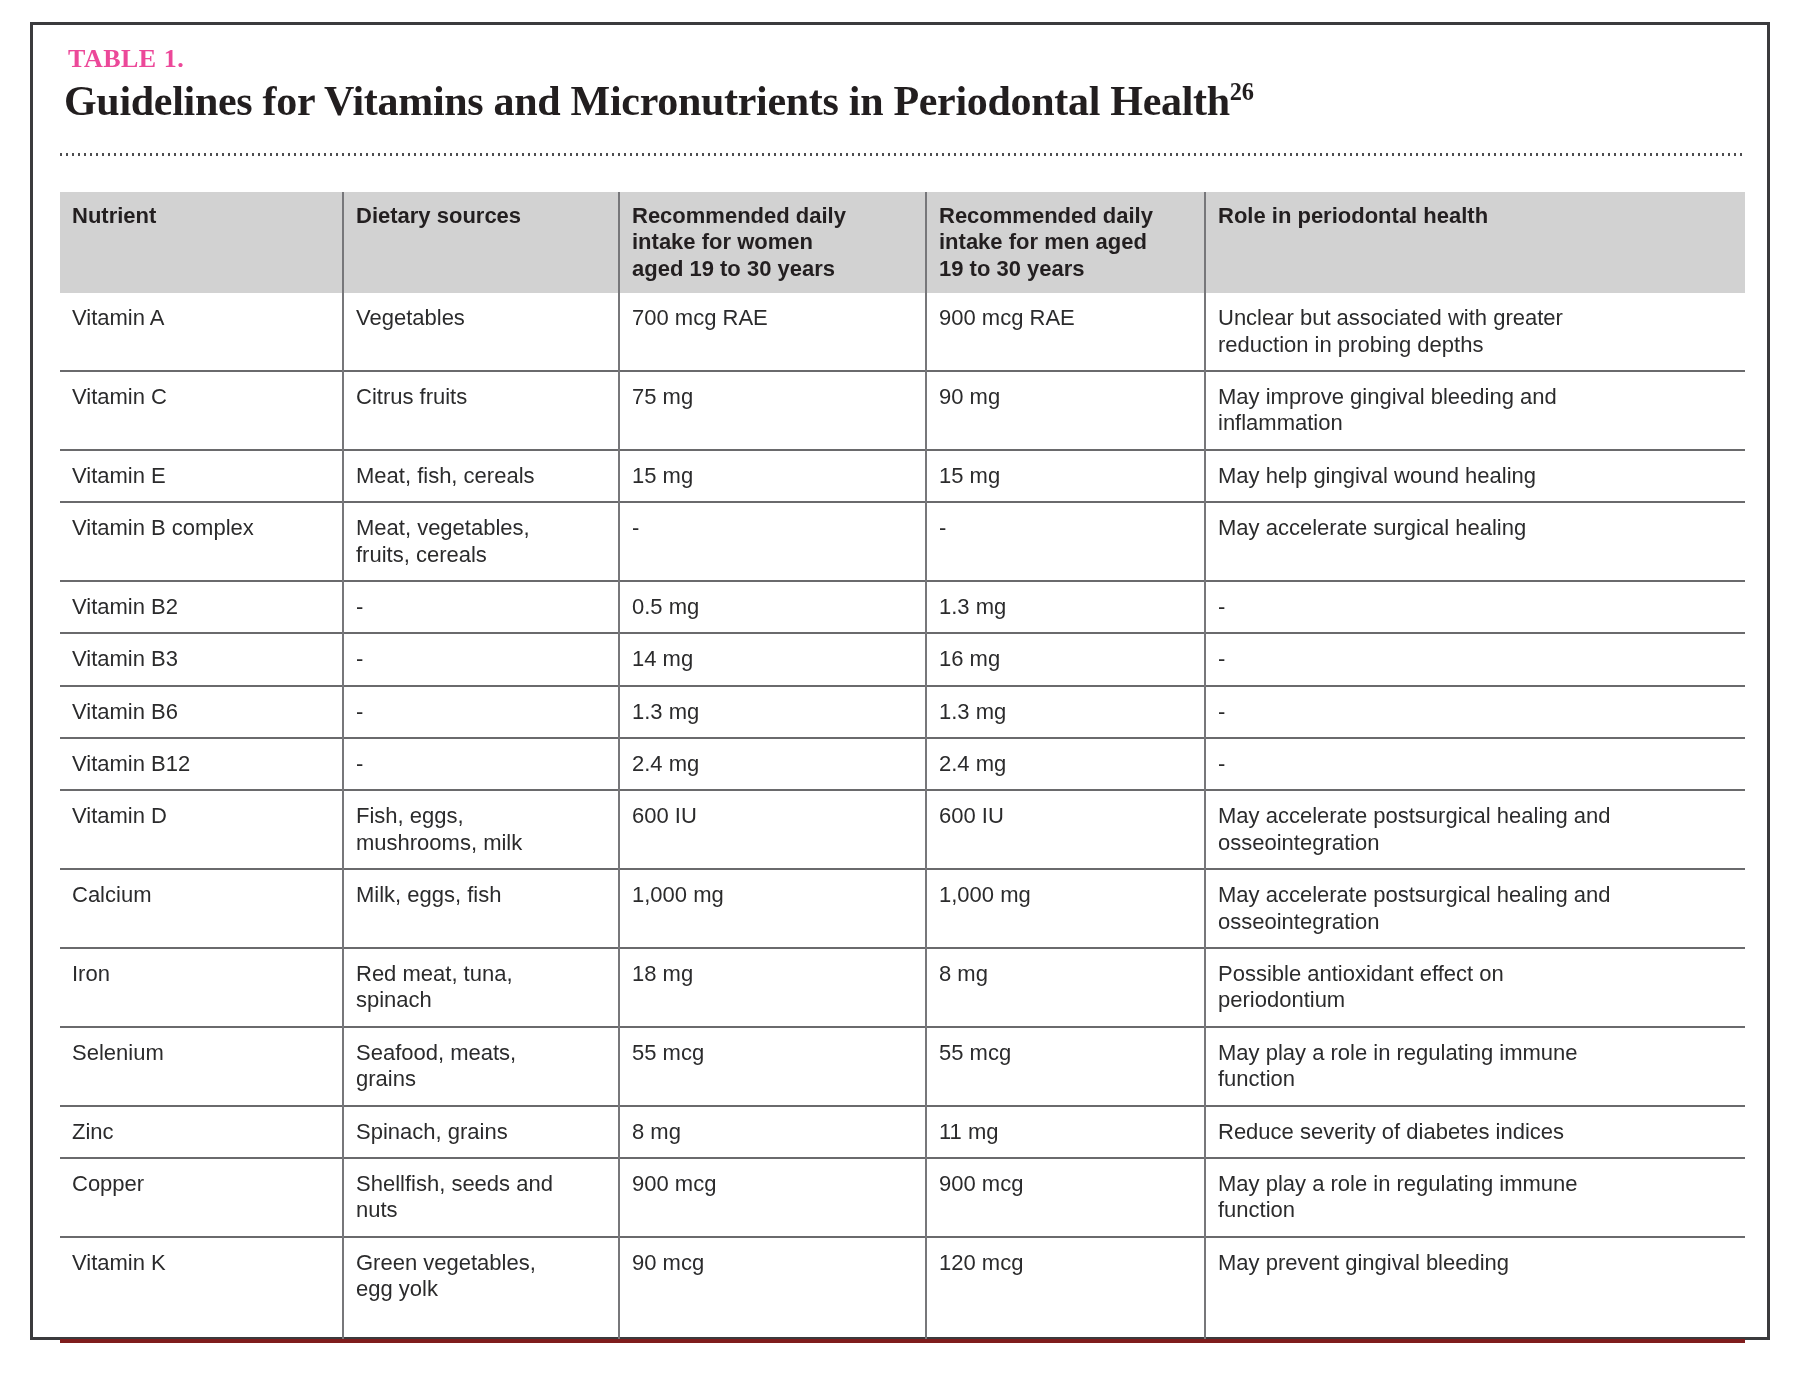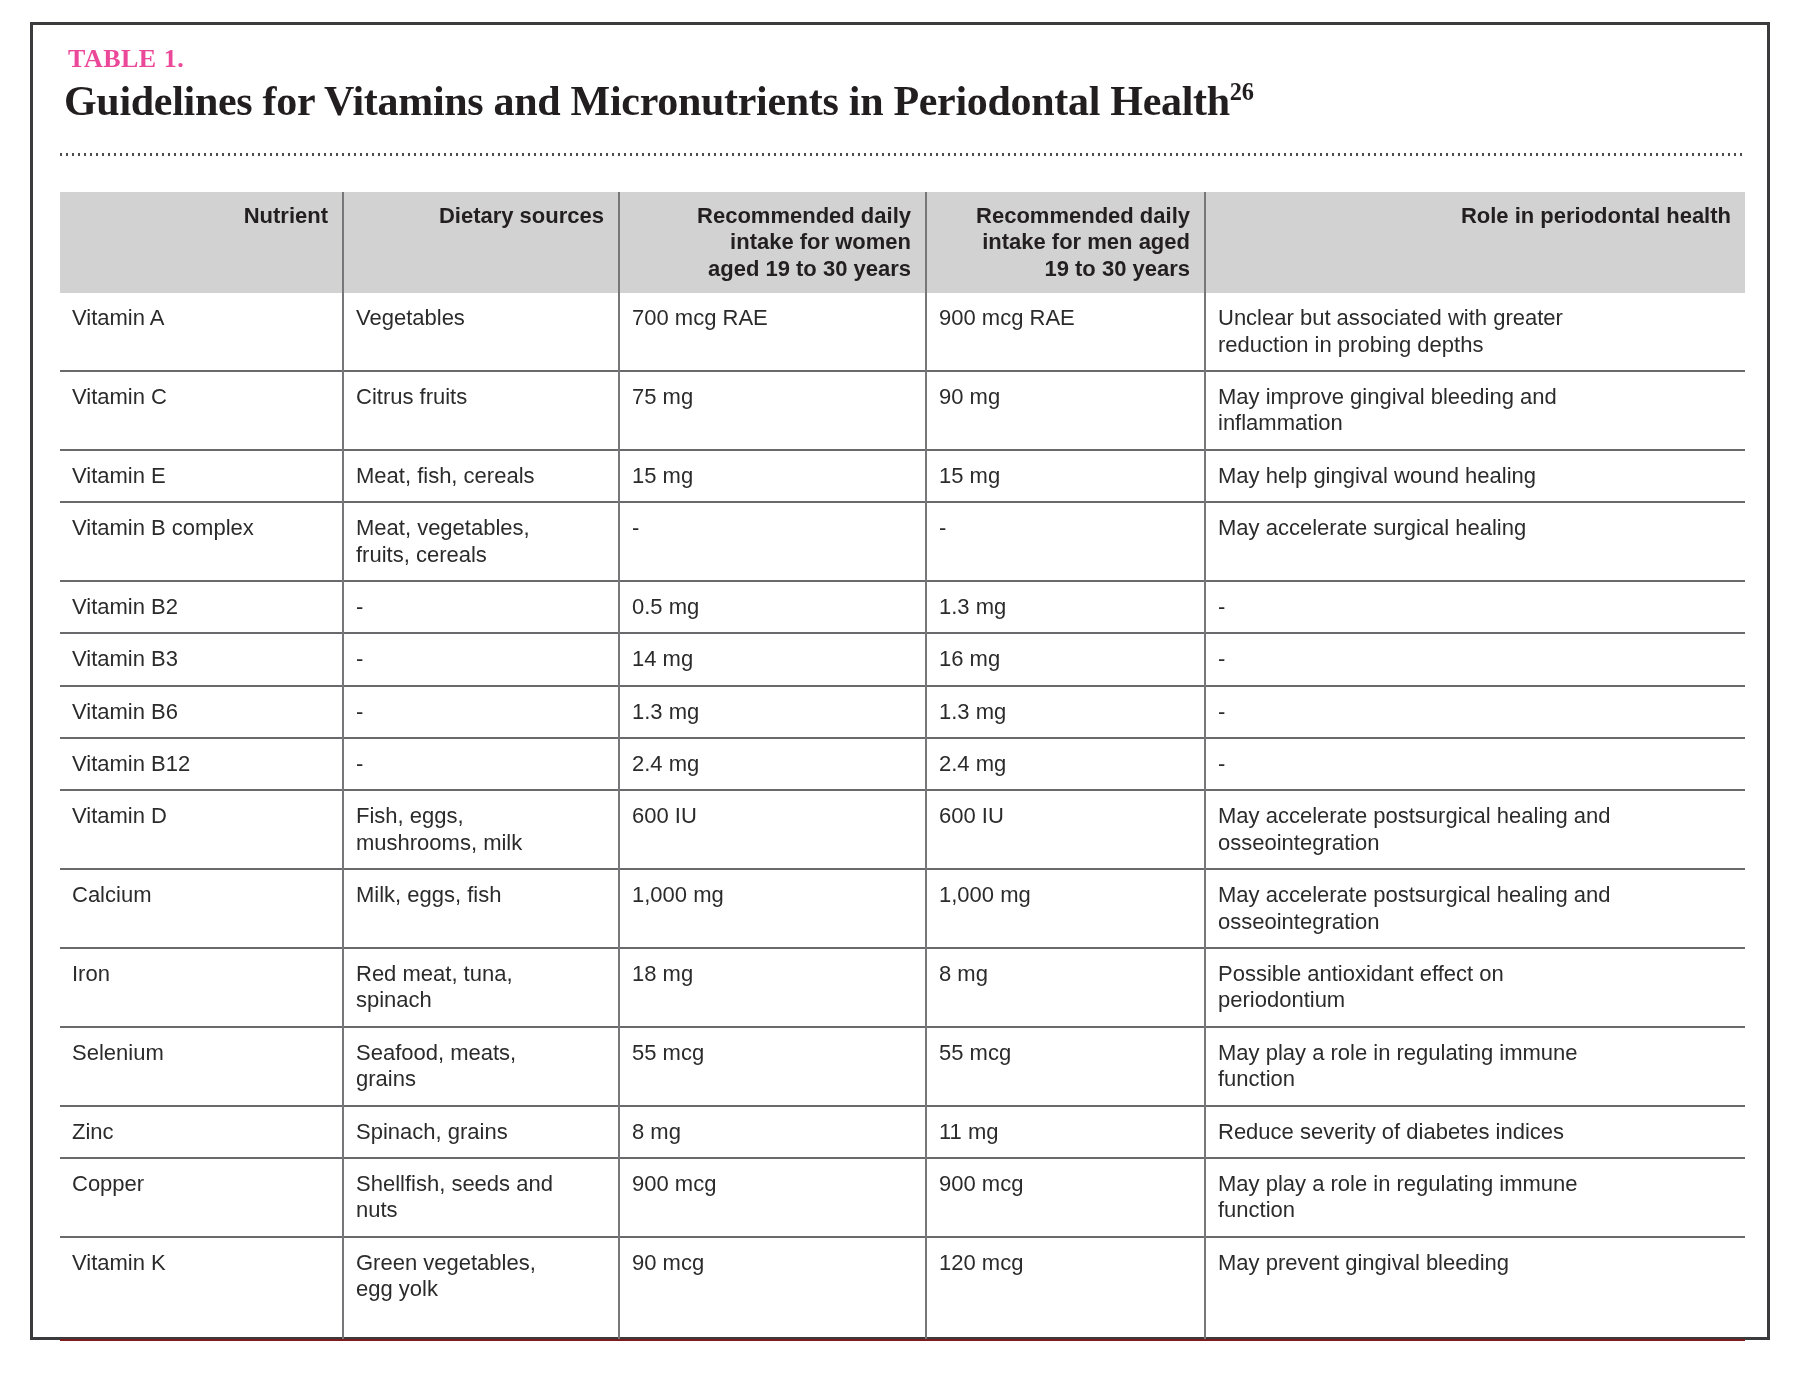--- a/index.html
+++ b/index.html
@@ -72,21 +72,21 @@
   .nutrient-table col.c1 { width: 283px; }
   .nutrient-table col.c2 { width: 276px; }
   .nutrient-table col.c3 { width: 307px; }
   .nutrient-table col.c4 { width: 279px; }
   .nutrient-table col.c5 { width: 540px; }
   .nutrient-table th {
     background: #d2d2d2;
     font-weight: bold;
     font-size: 22px;
     color: #231f20;
-    text-align: right;
+    text-align: left;
     vertical-align: top;
     padding: 11px 14px 11px 12px;
     line-height: 1.2;
     white-space: pre-line;
   }
   .nutrient-table td {
     font-size: 22px;
     color: #2b2b2c;
     text-align: left;
     vertical-align: top;
@@ -95,21 +95,21 @@
     white-space: pre-line;
   }
   .nutrient-table th:nth-child(n+2),
   .nutrient-table td:nth-child(n+2) {
     border-left: 2px solid #77777a;
   }
   .nutrient-table tbody tr + tr td {
     border-top: 2px solid #6a6a6c;
   }
   .nutrient-table tbody tr:last-child td {
-    border-bottom: 2px solid #7f1d1d;
+    border-bottom: 4px solid #7f1d1d;
     padding-bottom: 36px;
   }
 </style>
 </head>
 <body>
 
 <div class="page-frame"></div>
 
 <div class="table-label">TABLE 1.</div>
 

